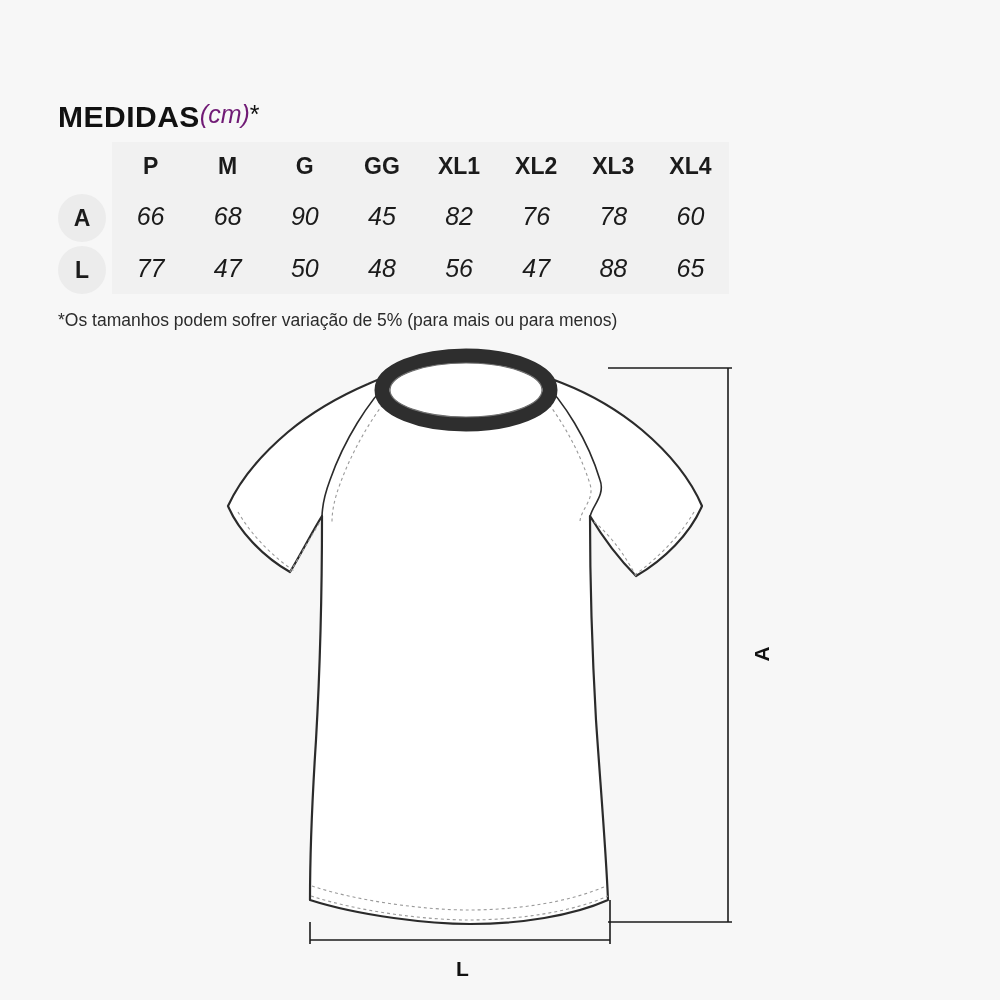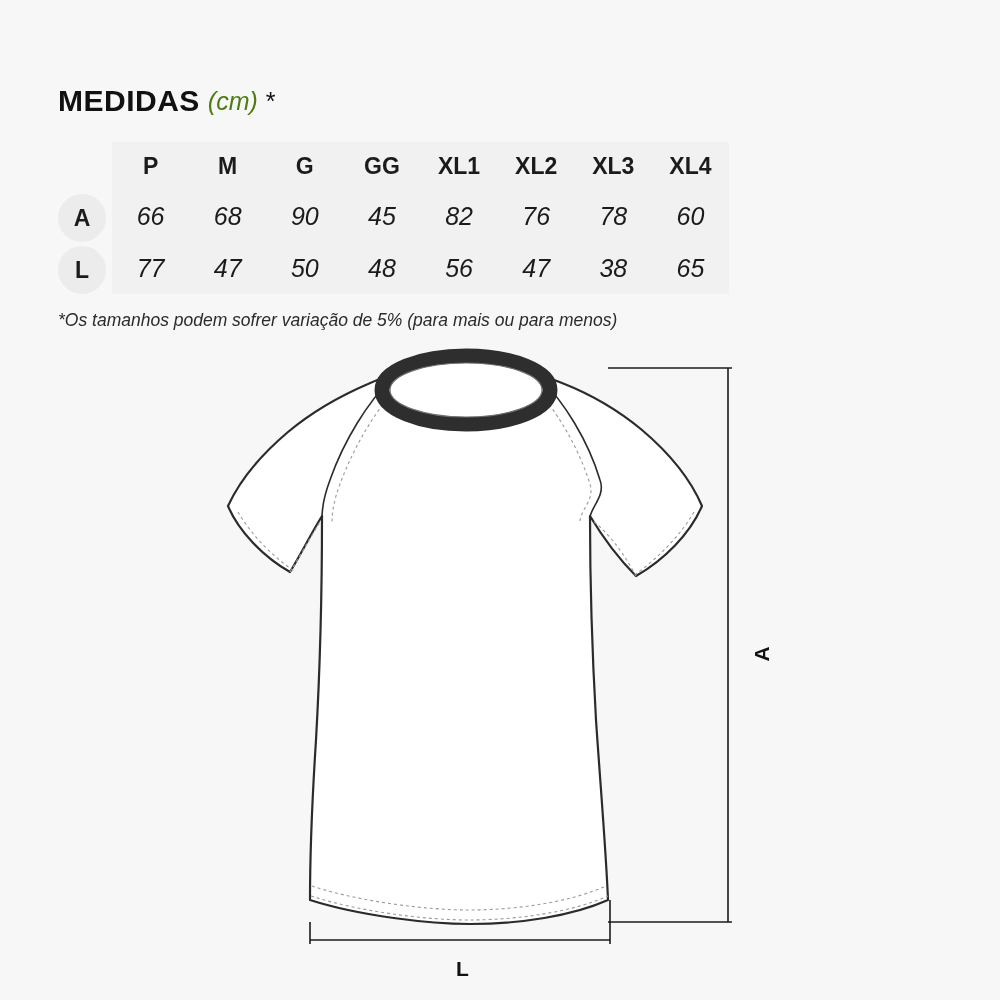--- a/index.html
+++ b/index.html
@@ -19,36 +19,35 @@
   .page {
     position: relative;
     width: 1000px;
     height: 1000px;
   }
 
   
   .title-block {
     position: absolute;
     left: 58px;
-    top: 84px;
+    top: 100px;
     display: flex;
-    align-items: center;
-    gap: 8px;
+    align-items: flex-start;
   }
   .title-main {
     font-size: 30px;
     font-weight: 700;
     letter-spacing: 0.5px;
     color: #111;
   }
   .title-unit {
     font-size: 25px;
     font-style: italic;
     font-weight: 400;
-    color: #4d7c0f;
+    color: #701a75;
   }
   .title-star {
     font-size: 25px;
     font-weight: 400;
     color: #111;
   }
 
   
   .table-wrap {
     position: absolute;
@@ -100,21 +99,20 @@
   }
   .row-label.a { top: 194px; }
   .row-label.l { top: 246px; }
 
   
   .footnote {
     position: absolute;
     left: 58px;
     top: 310px;
     font-size: 17.5px;
-    font-style: italic;
     color: #2b2b2b;
   }
 
   
   .illustration {
     position: absolute;
     left: 0;
     top: 340px;
     width: 1000px;
     height: 650px;
@@ -179,21 +177,21 @@
           <td>78</td>
           <td>60</td>
         </tr>
         <tr>
           <td>77</td>
           <td>47</td>
           <td>50</td>
           <td>48</td>
           <td>56</td>
           <td>47</td>
-          <td>38</td>
+          <td>88</td>
           <td>65</td>
         </tr>
       </tbody>
     </table>
   </div>
 
   <div class="footnote">*Os tamanhos podem sofrer variação de 5% (para mais ou para menos)</div>
 
   <div class="illustration">
     <svg width="1000" height="650" viewBox="0 0 1000 650" xmlns="http://www.w3.org/2000/svg">

